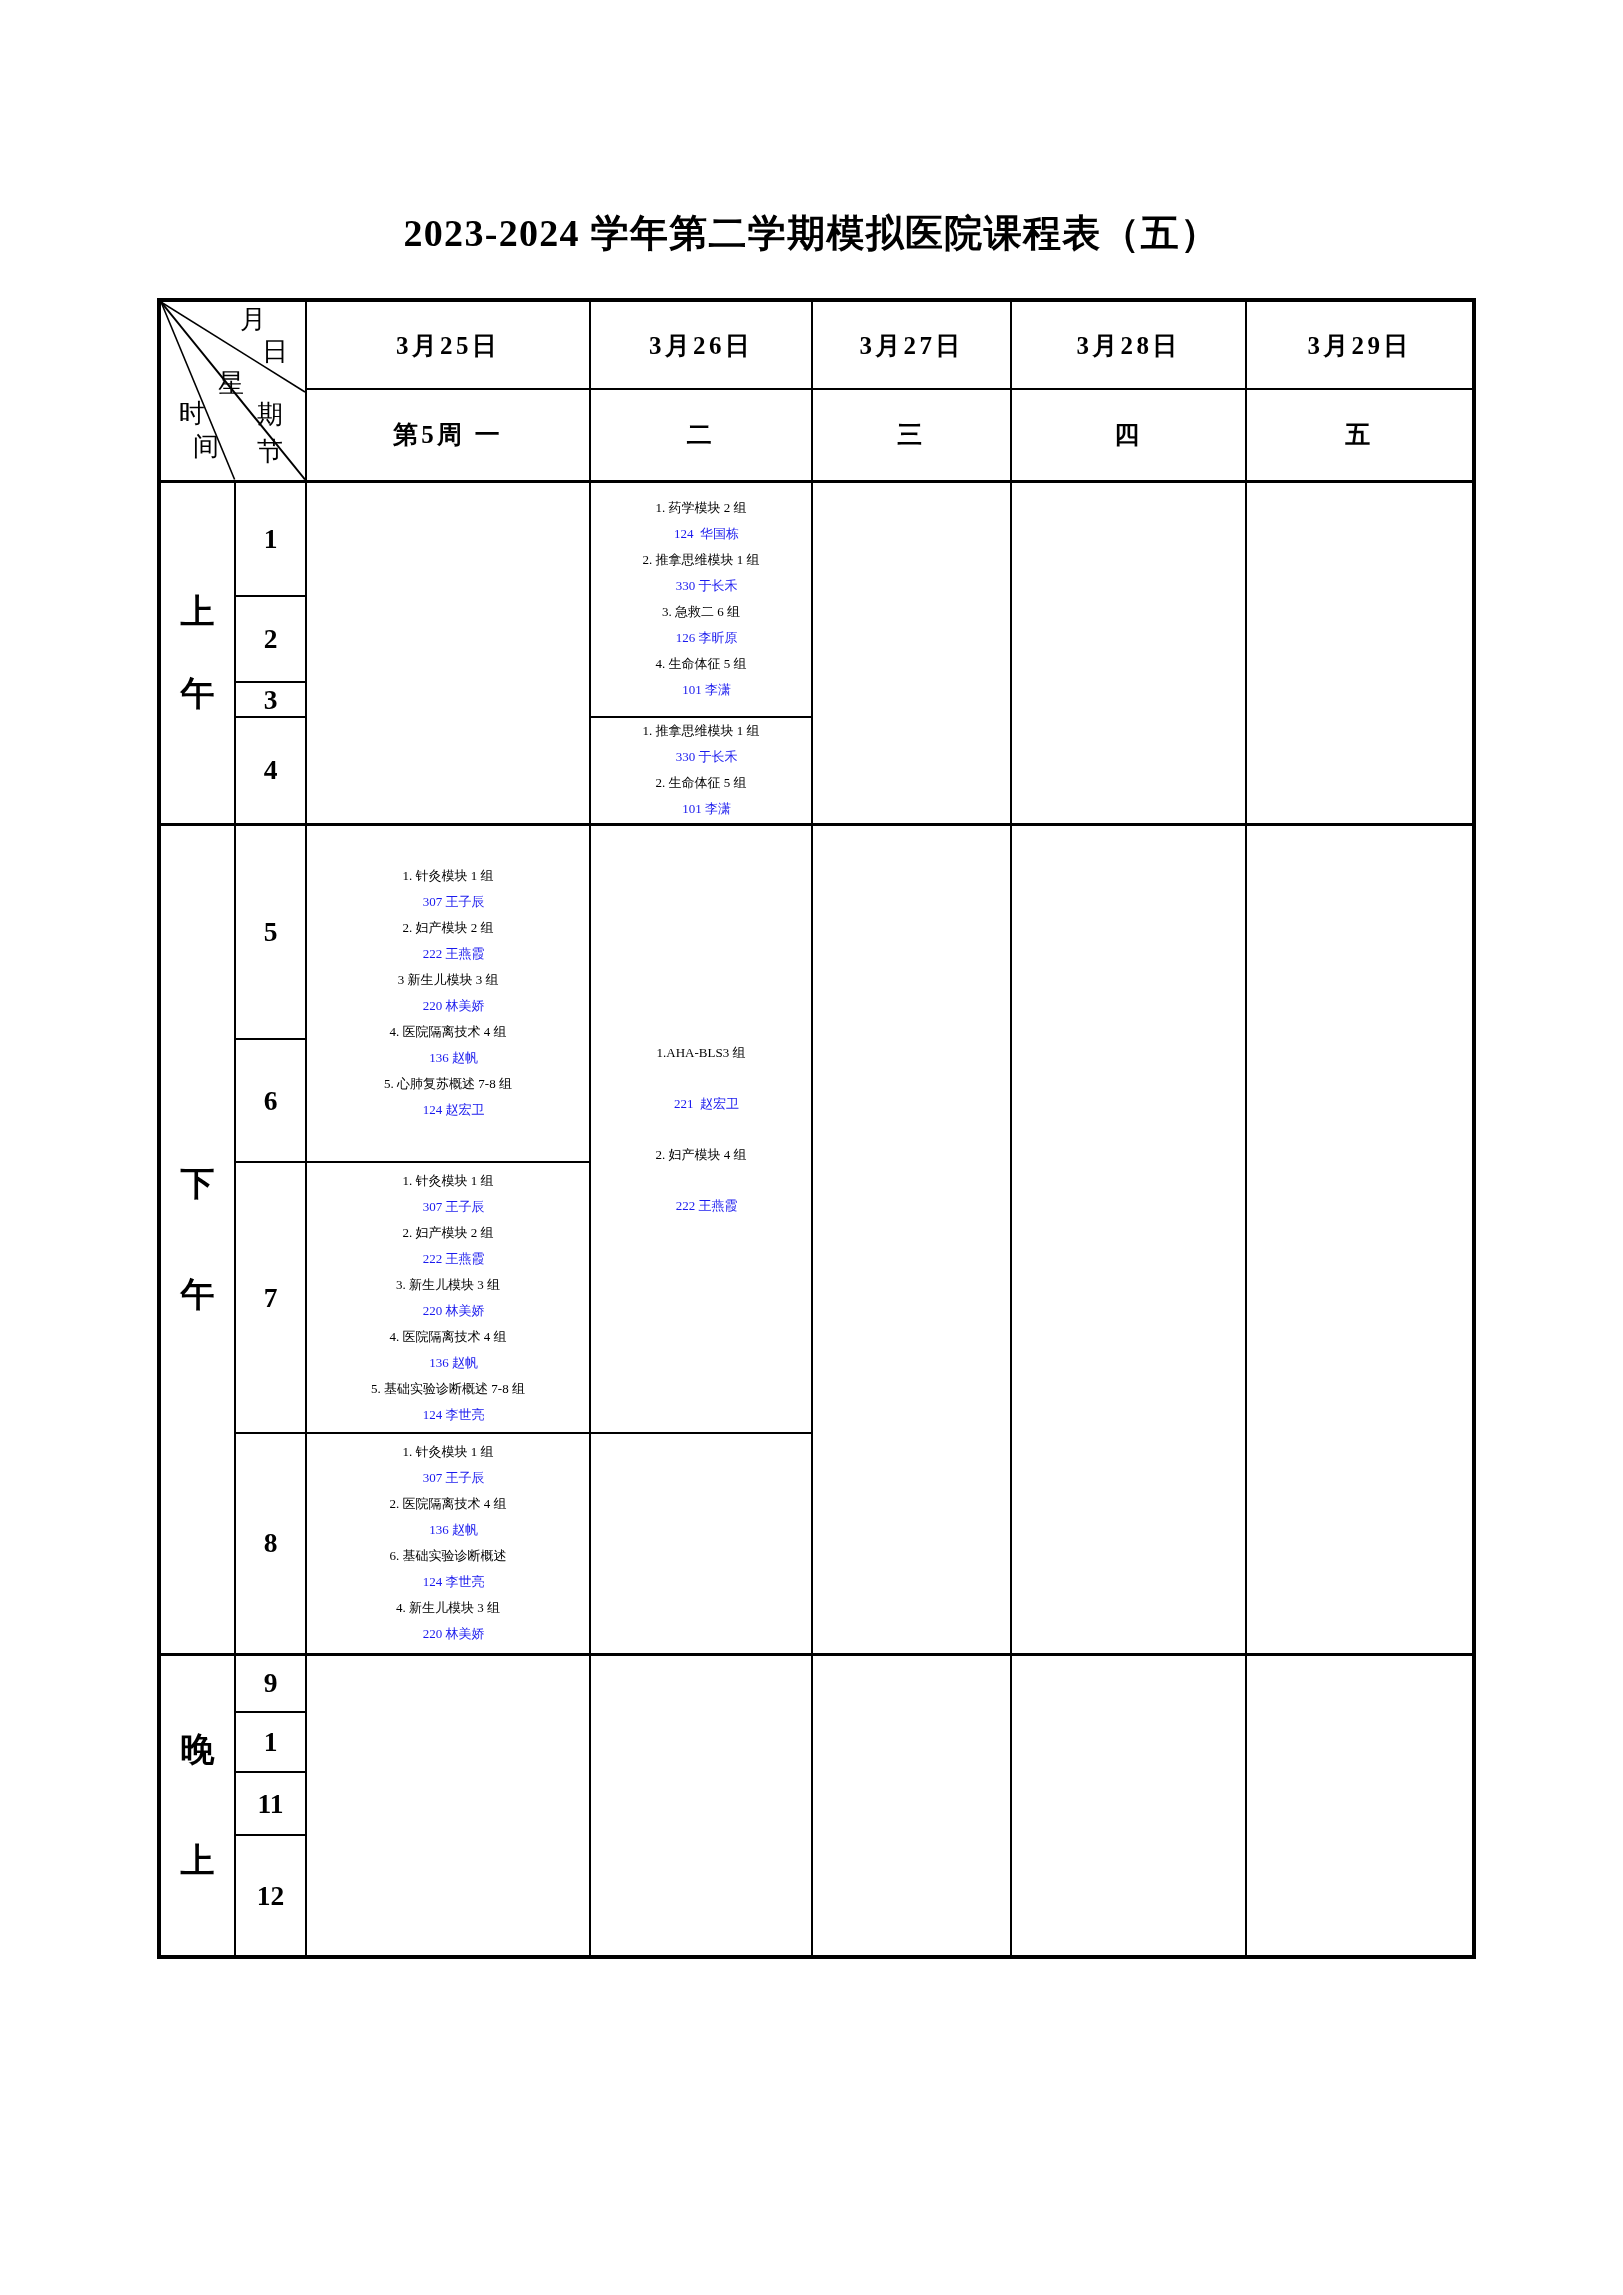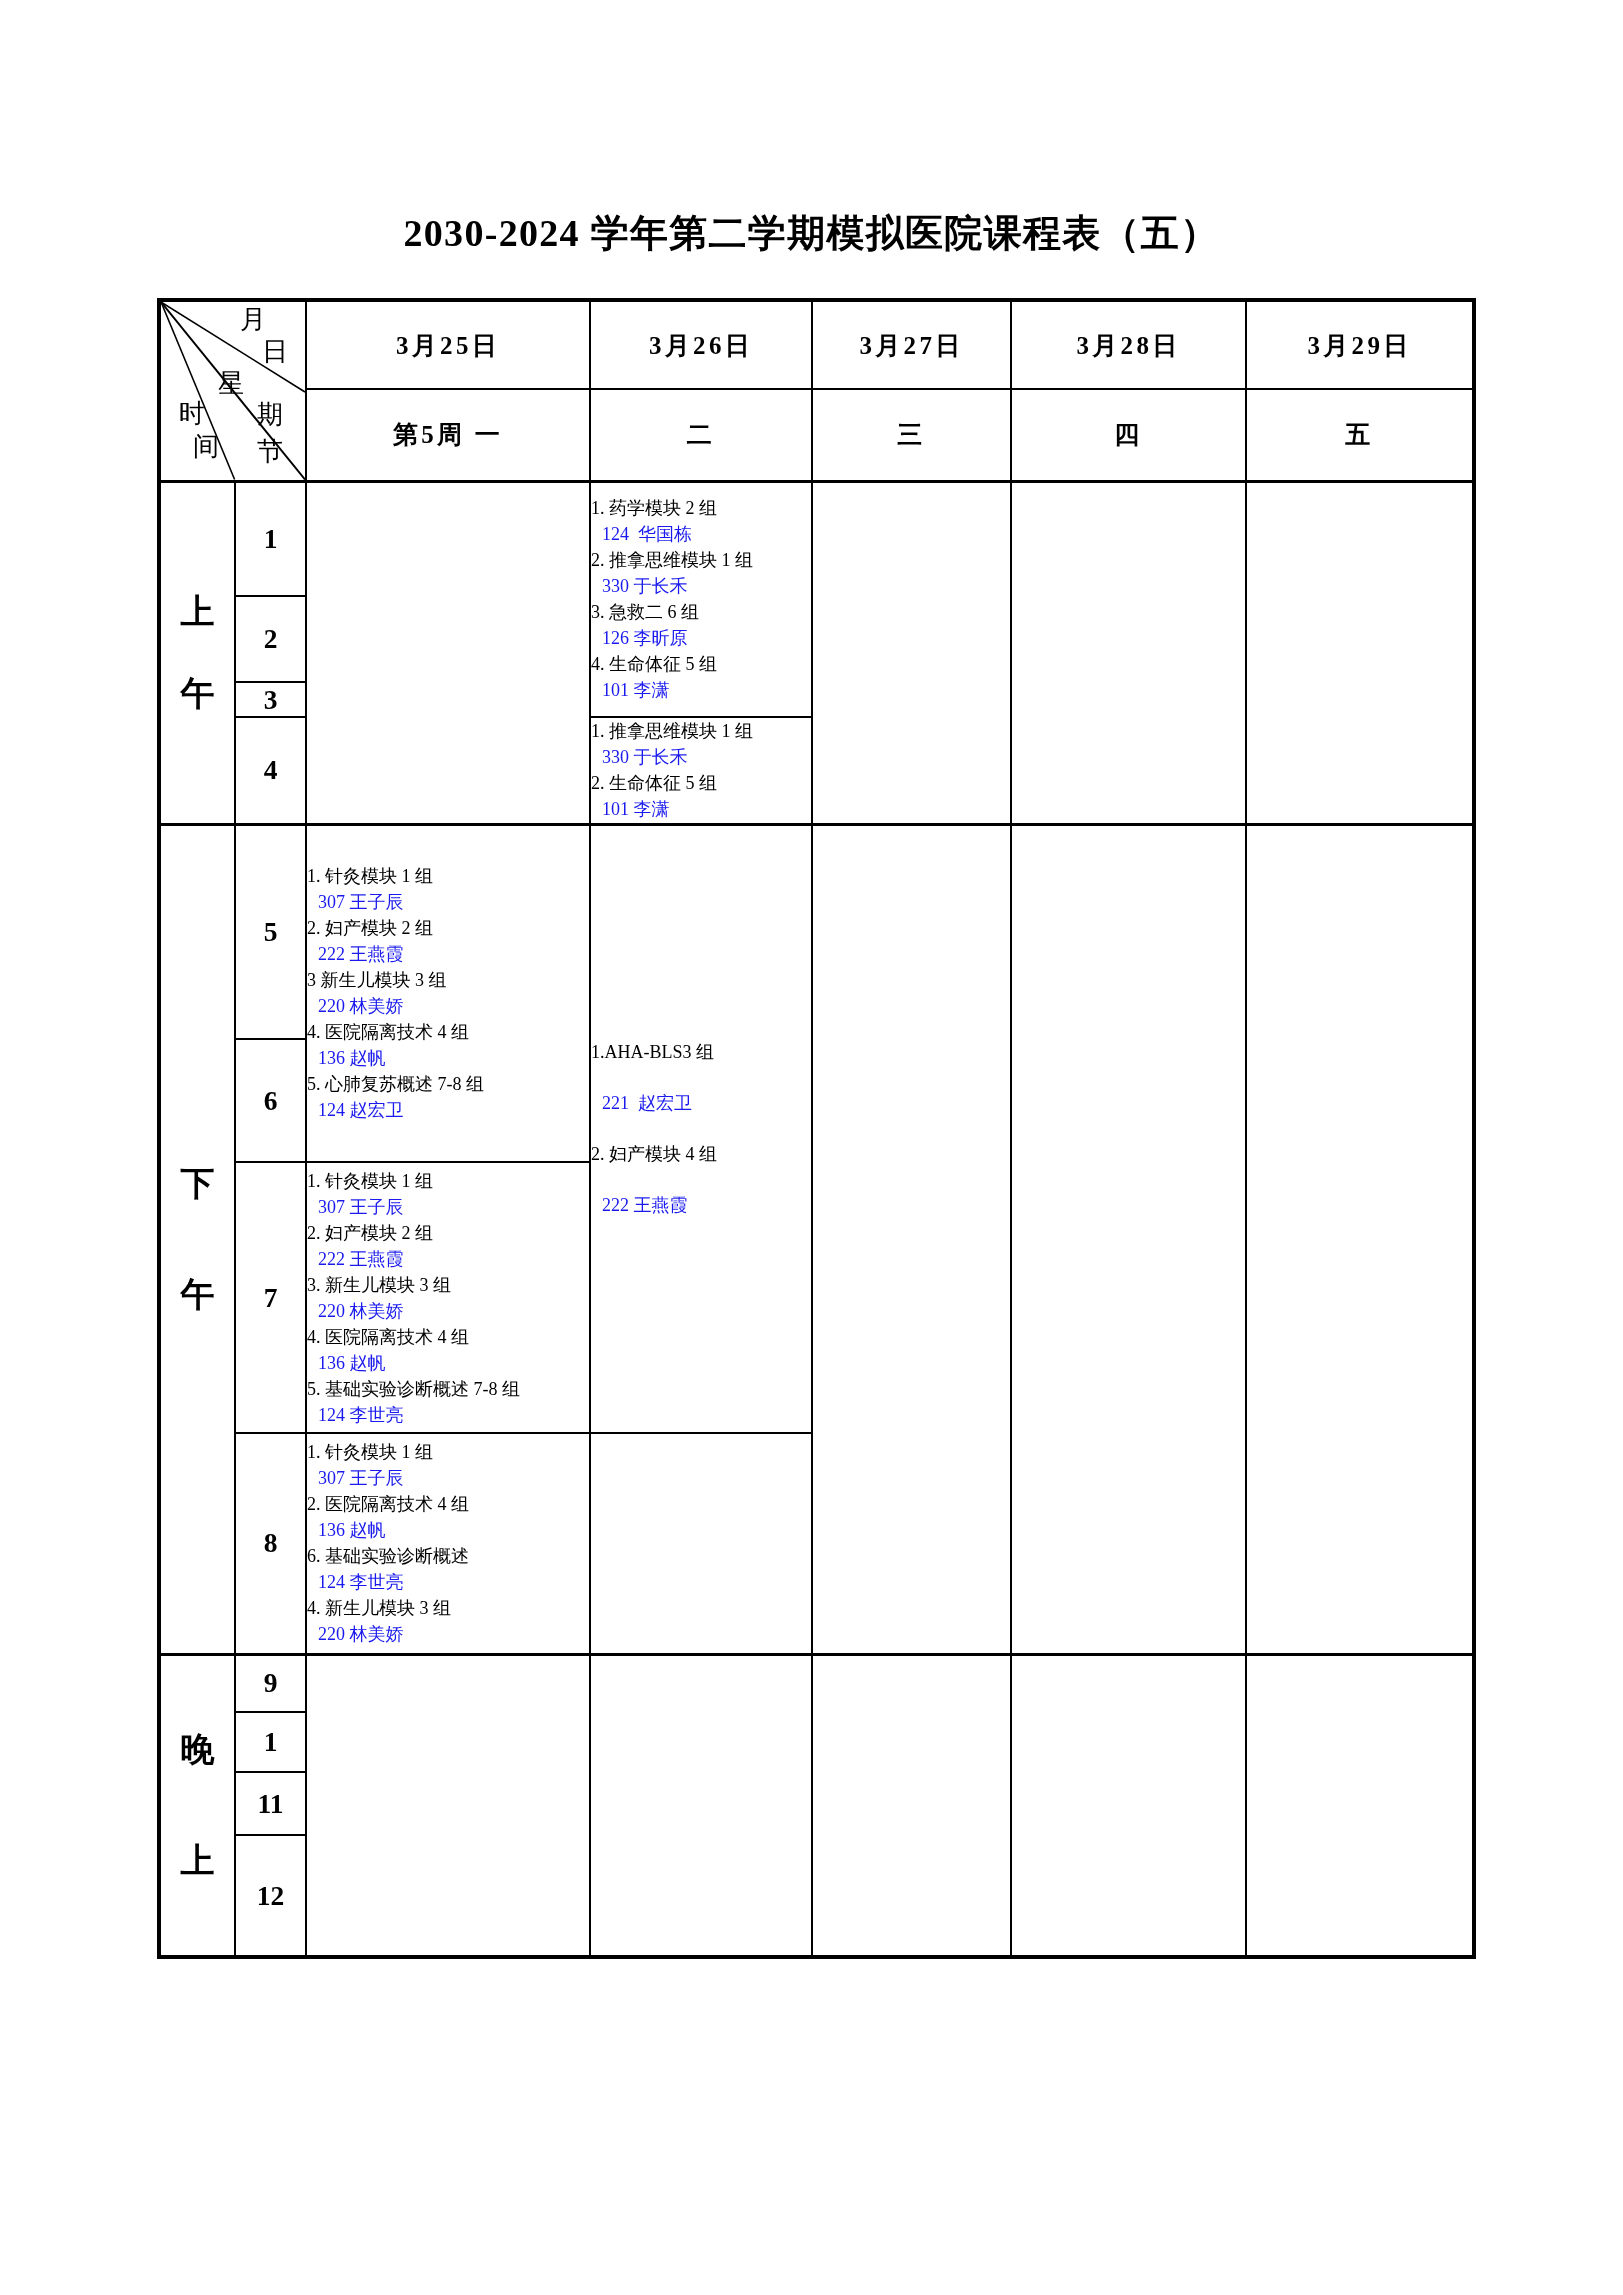--- a/index.html
+++ b/index.html
@@ -20,30 +20,30 @@
   .pos-time1{left:17.7px;top:99px;}
   .pos-time2{left:32px;top:132px;}
   .pos-period{left:96px;top:137px;}
   .diag{position:absolute;left:0;top:0;width:100%;height:100%;}
   .date-cell,.week-cell{text-align:center;font-weight:bold;font-size:25px;letter-spacing:3.3px;}
   .time-cell{border-right-width:2px;text-align:center;font-size:34px;font-weight:bold;}
   .time-inner{display:flex;flex-direction:column;align-items:center;justify-content:center;height:100%;}
   .gap-sm{gap:36px;}
   .gap-lg{gap:65px;}
   .pnum{border-right-width:2.6px !important;text-align:center;font-weight:bold;font-size:27.5px;}
-  .content{text-align:left;font-size:18px;}
+  .content{text-align:center;font-size:13px;}
   .line{white-space:pre;line-height:26px;}
   .wide .line{line-height:51px;}
   .blue{color:var(--blue,#1a1aee);padding-left:11px;}
 </style>
 </head>
 <body>
 
 <div class="page">
-  <div class="title">2030-2024 学年第二学期模拟医院课程表（五）</div>
+  <div class="title">2023-2024 学年第二学期模拟医院课程表（五）</div>
 
   <table class="tt">
     <colgroup>
       <col style="width:76px">
         <col style="width:71px">
         <col style="width:284px">
       <col style="width:222px">
         <col style="width:199px">
         <col style="width:235px">
         <col style="width:228px">

